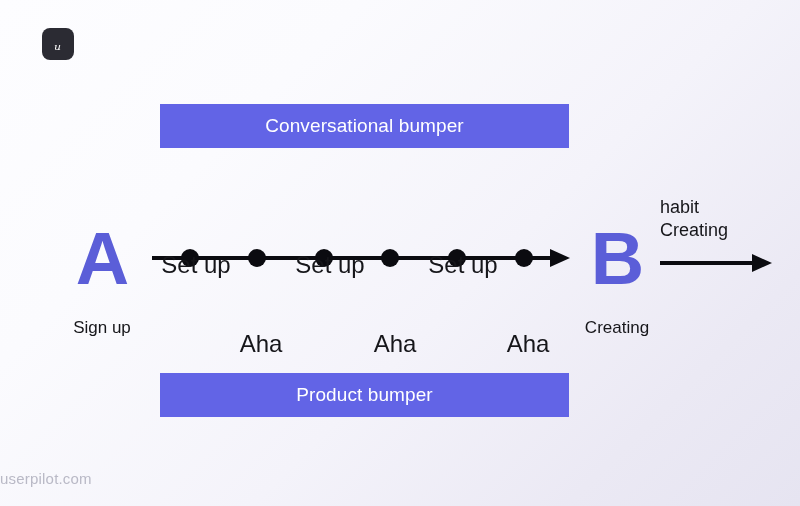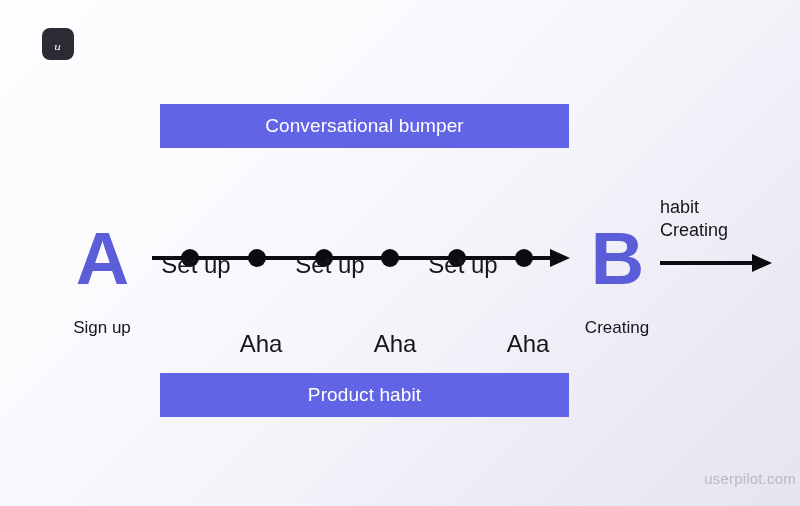--- a/index.html
+++ b/index.html
@@ -176,21 +176,21 @@
     border-bottom: 9px solid transparent;
     border-left: 20px solid #0b0b10;
   }
 
   
   #footer-wordmark {
     position: absolute;
     left: 0;
     top: 470px;
     width: 796px;
-    text-align: right;
+    text-align: left;
     color: #b9b9c6;
     font-size: 15px;
     letter-spacing: 0.2px;
   }
 </style>
 </head>
 <body>
 
 <div id="canvas">
 
@@ -234,18 +234,18 @@
   <div id="habit-group">
     <div class="habit-text">habit</div>
     <div class="habit-text">Creating</div>
     <div class="habit-arrow">
       <div class="bar"></div>
       <div class="head"></div>
     </div>
   </div>
 
   <div class="bumper" id="bumper-bottom">
-    <span class="bumper-label">Product habit</span>
+    <span class="bumper-label">Product bumper</span>
   </div>
 
   <div id="footer-wordmark">userpilot.com</div>
 
 </div>
 
 </body></html>

